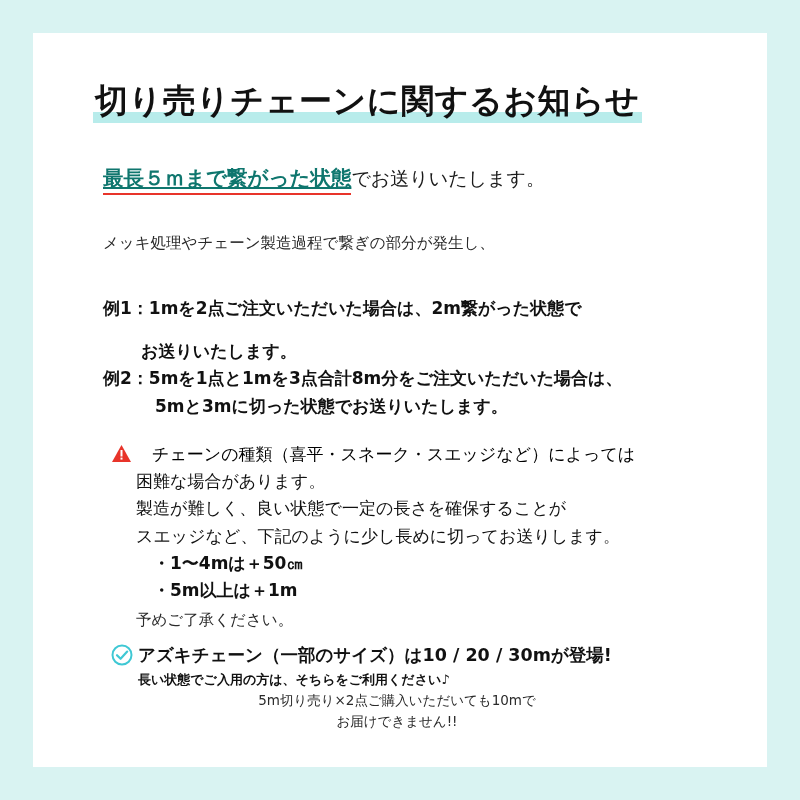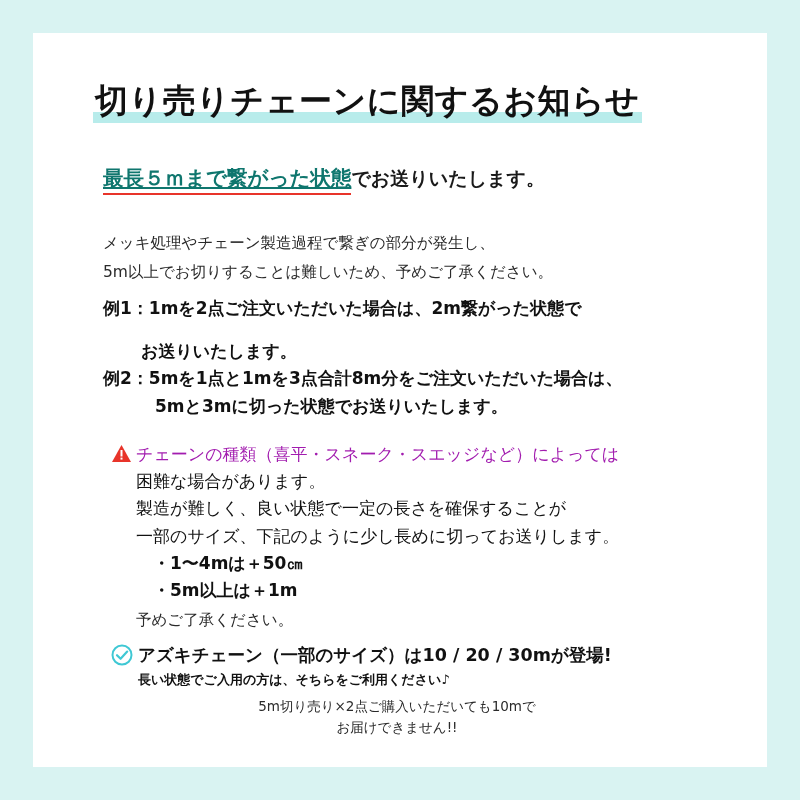--- a/index.html
+++ b/index.html
@@ -80,21 +80,21 @@
   }
   .lead .red .u {
     position: absolute;
     left: 0;
     right: 0;
     bottom: -3px;
     height: 2px;
     background: #e8342a;
   }
   .lead .tail {
-    font-weight: bold;
+    font-weight: normal;
     color: #1a1a1a;
     font-size: 19px;
   }
 
   
   .note {
     position: absolute;
     left: 70px;
     top: 196px;
     font-size: 15.5px;
@@ -128,23 +128,24 @@
   .warn {
     position: absolute;
     left: 78px;
     top: 408px;
     width: 600px;
   }
   .warn-row {
     display: flex;
     align-items: flex-start;
     font-size: 17px;
-    color: #a21caf;
+    color: #000000;
     line-height: 1.6;
     white-space: nowrap;
+    gap: 16px;
   }
   .warn-icon {
     width: 21px;
     height: 19px;
     margin-right: 4px;
     margin-top: 3px;
     flex: 0 0 auto;
   }
   .warn-body {
     padding-left: 25px;
@@ -206,21 +207,20 @@
   }
   .check-line2 {
     padding-left: 27px;
     font-size: 13px;
     font-weight: bold;
     color: #111111;
     line-height: 1.62;
     white-space: nowrap;
   }
   .fineprint {
-    margin-top: 6px;
     text-align: center;
     font-size: 13.5px;
     color: #2a2a2a;
     line-height: 1.55;
     width: 600px;
     margin-left: -14px;
   }
 </style>
 </head>
 <body>
@@ -234,21 +234,20 @@
         <span class="txt">切り売りチェーンに関するお知らせ</span>
       </div>
     </div>
 
     <div class="lead">
       <span class="red"><span class="u"></span><span>最長５ｍまで繋がった状態</span></span><span class="tail">でお送りいたします。</span>
     </div>
 
     <div class="note">
       <div>メッキ処理やチェーン製造過程で繋ぎの部分が発生し、</div>
-      <div>5m以上でお切りすることは難しいため、予めご了承ください。</div>
     </div>
 
     <div class="examples">
       <div>例1：1mを2点ご注文いただいた場合は、2m繋がった状態で</div>
       <span class="indent">お送りいたします。</span>
       <div>例2：5mを1点と1mを3点合計8m分をご注文いただいた場合は、</div>
       <span class="indent2">5mと3mに切った状態でお送りいたします。</span>
     </div>
 
     <div class="warn">
@@ -257,21 +256,21 @@
           <svg width="21" height="19" viewBox="0 0 21 19" xmlns="http://www.w3.org/2000/svg">
             <path d="M10.5 1 L20 18 L1 18 Z" fill="#e8342a"></path>
             <rect x="9.5" y="6" width="2" height="6.5" fill="#ffffff"></rect>
             <rect x="9.5" y="13.6" width="2" height="2" fill="#ffffff"></rect>
           </svg>
         </span>
         <span>チェーンの種類（喜平・スネーク・スエッジなど）によっては</span>
       </div>
       <div class="warn-body">困難な場合があります。</div>
       <div class="warn-body">製造が難しく、良い状態で一定の長さを確保することが</div>
-      <div class="warn-sub">一部のサイズ、下記のように少し長めに切ってお送りします。</div>
+      <div class="warn-sub">スエッジなど、下記のように少し長めに切ってお送りします。</div>
       <div class="bullet">・1〜4mは＋50㎝</div>
       <div class="bullet">・5m以上は＋1m</div>
       <div class="closing">予めご了承ください。</div>
     </div>
 
     <div class="check">
       <div class="check-row">
         <span class="check-icon">
           <svg width="22" height="22" viewBox="0 0 22 22" xmlns="http://www.w3.org/2000/svg">
             <circle cx="11" cy="11" r="9.5" fill="none" stroke="#3fc8d4" stroke-width="2"></circle>

